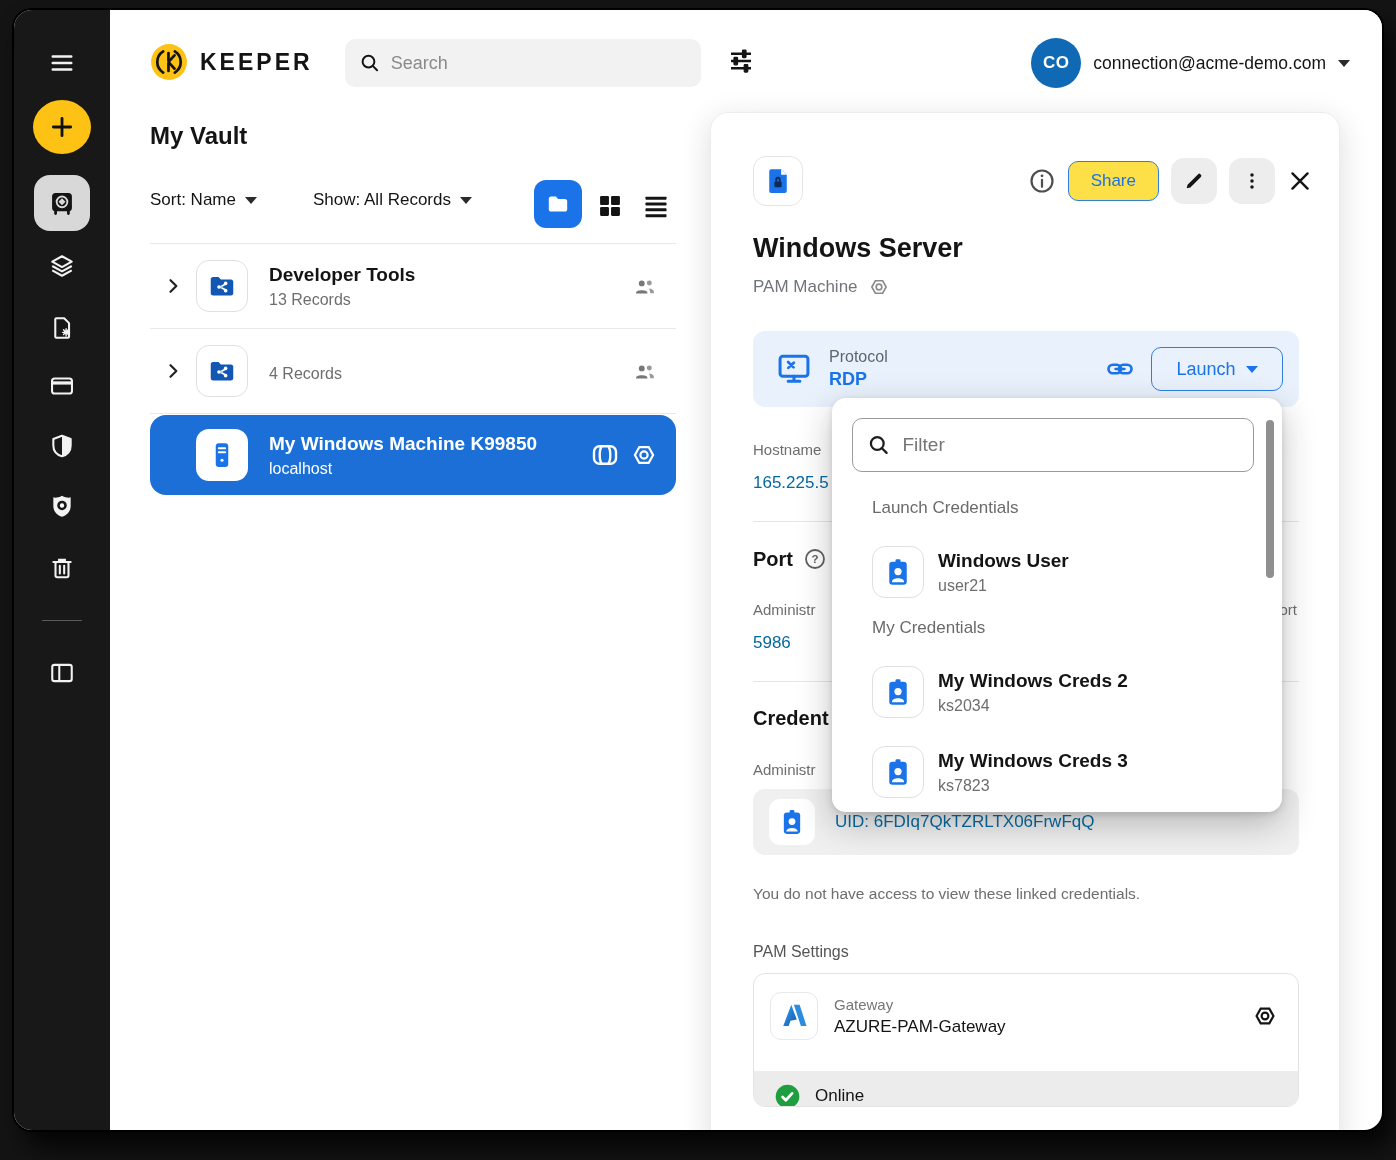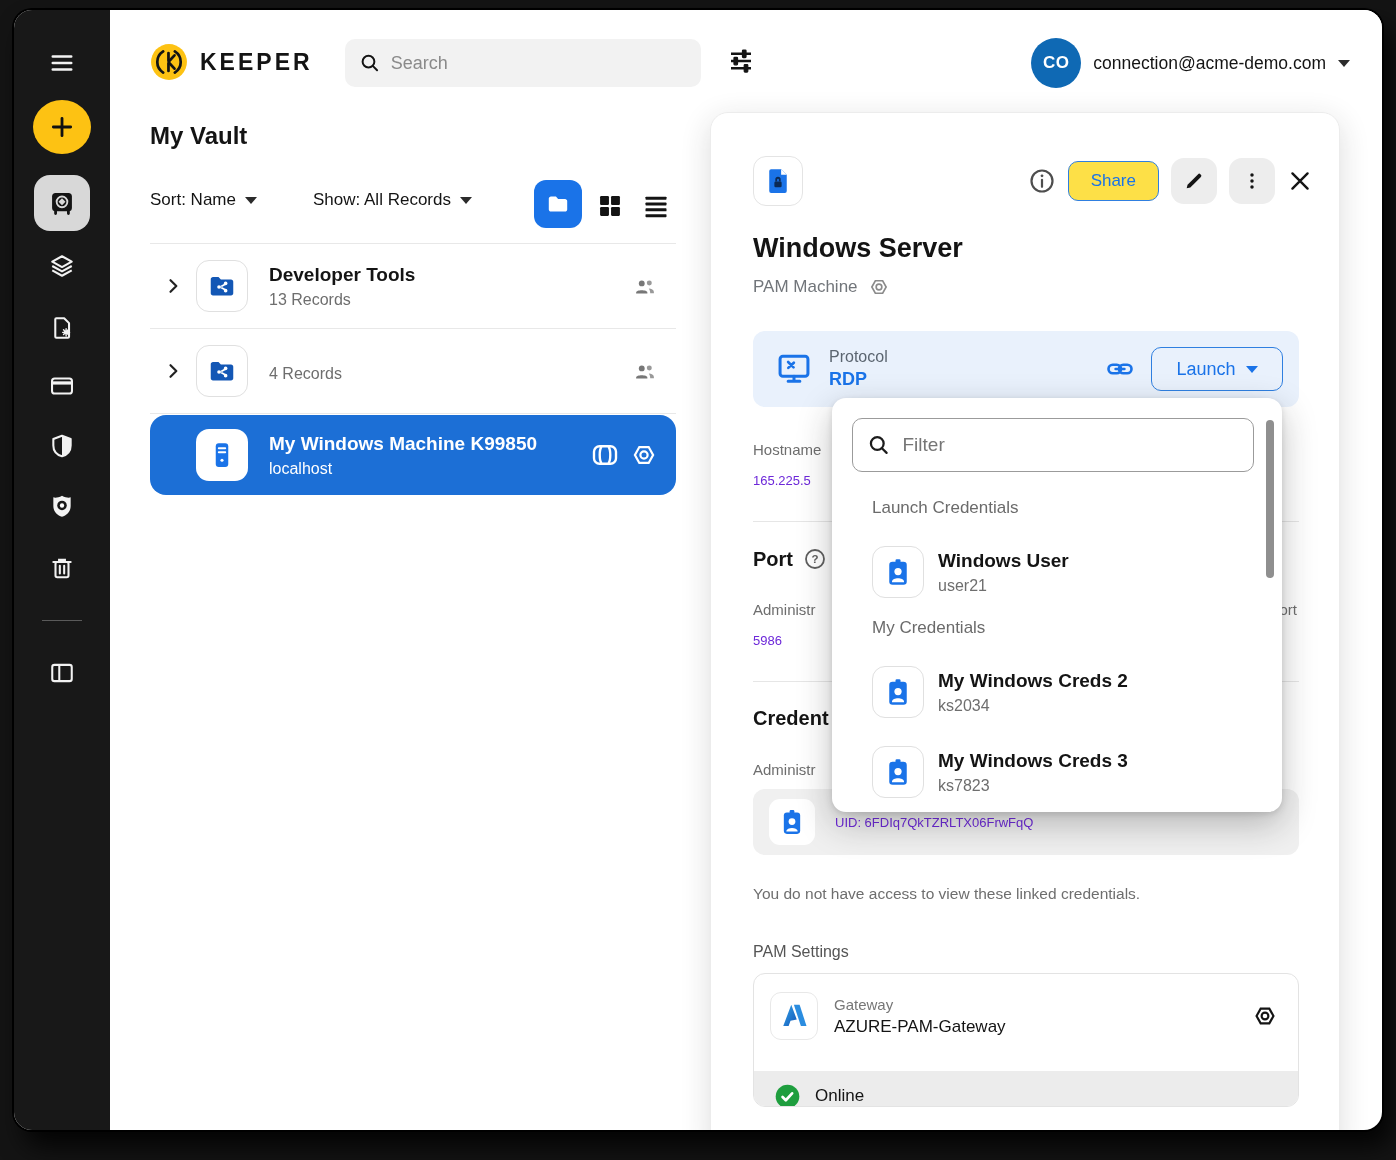--- a/index.html
+++ b/index.html
@@ -70,21 +70,21 @@
   .proto-box { left:42px; top:218px; width:546px; height:76px; background:#E9F1FC; border-radius:12px; display:flex; align-items:center; padding:0 16px 0 22px; gap:0; }
   .proto-ic { color:#1A73E8; display:flex; }
   .proto-text { margin-left:16px; flex:1; }
   .proto-label { font-size:16px; color:#5b6570; }
   .proto-val { font-size:18px; font-weight:700; color:#1A73E8; margin-top:3px; }
   .link-ic { color:#1A73E8; display:flex; margin-right:16px; cursor:pointer; }
   .launch-btn { width:132px; height:44px; border:1.6px solid #2F7FE0; border-radius:10px; background:transparent; color:#1A73E8; font-size:18px; font-family:"Liberation Sans",sans-serif; display:flex; align-items:center; justify-content:center; gap:10px; cursor:pointer; }
   .launch-btn .caret { border-top-color:#1A73E8; }
 
   .f-label { font-size:15px; color:#6e6e6e; }
-  .f-value { font-size:13px; color:#6d28d9; }
+  .f-value { font-size:17px; color:#0369a1; }
   .hr-line { position:absolute; left:42px; width:546px; height:1px; background:#e6e6e6; }
   .sec-head { font-size:20px; font-weight:700; color:#141414; display:flex; align-items:center; gap:10px; }
   .help-ic { color:#5f5f5f; display:flex; }
 
   .uid-chip { left:42px; top:676px; width:546px; height:66px; background:#F0F0F0; border-radius:12px; display:flex; align-items:center; padding:0 16px; gap:20px; }
   .uid-iconbox { width:46px; height:46px; border-radius:11px; background:#fff; display:flex; align-items:center; justify-content:center; }
   .note { font-size:15.5px; color:#6e6e6e; }
 
   .gw-card { left:42px; top:860px; width:546px; height:134px; border:1px solid #e3e3e3; border-radius:12px; overflow:hidden; }
   .gw-top { height:84px; display:flex; align-items:center; padding:0 20px 0 16px; gap:16px; }

